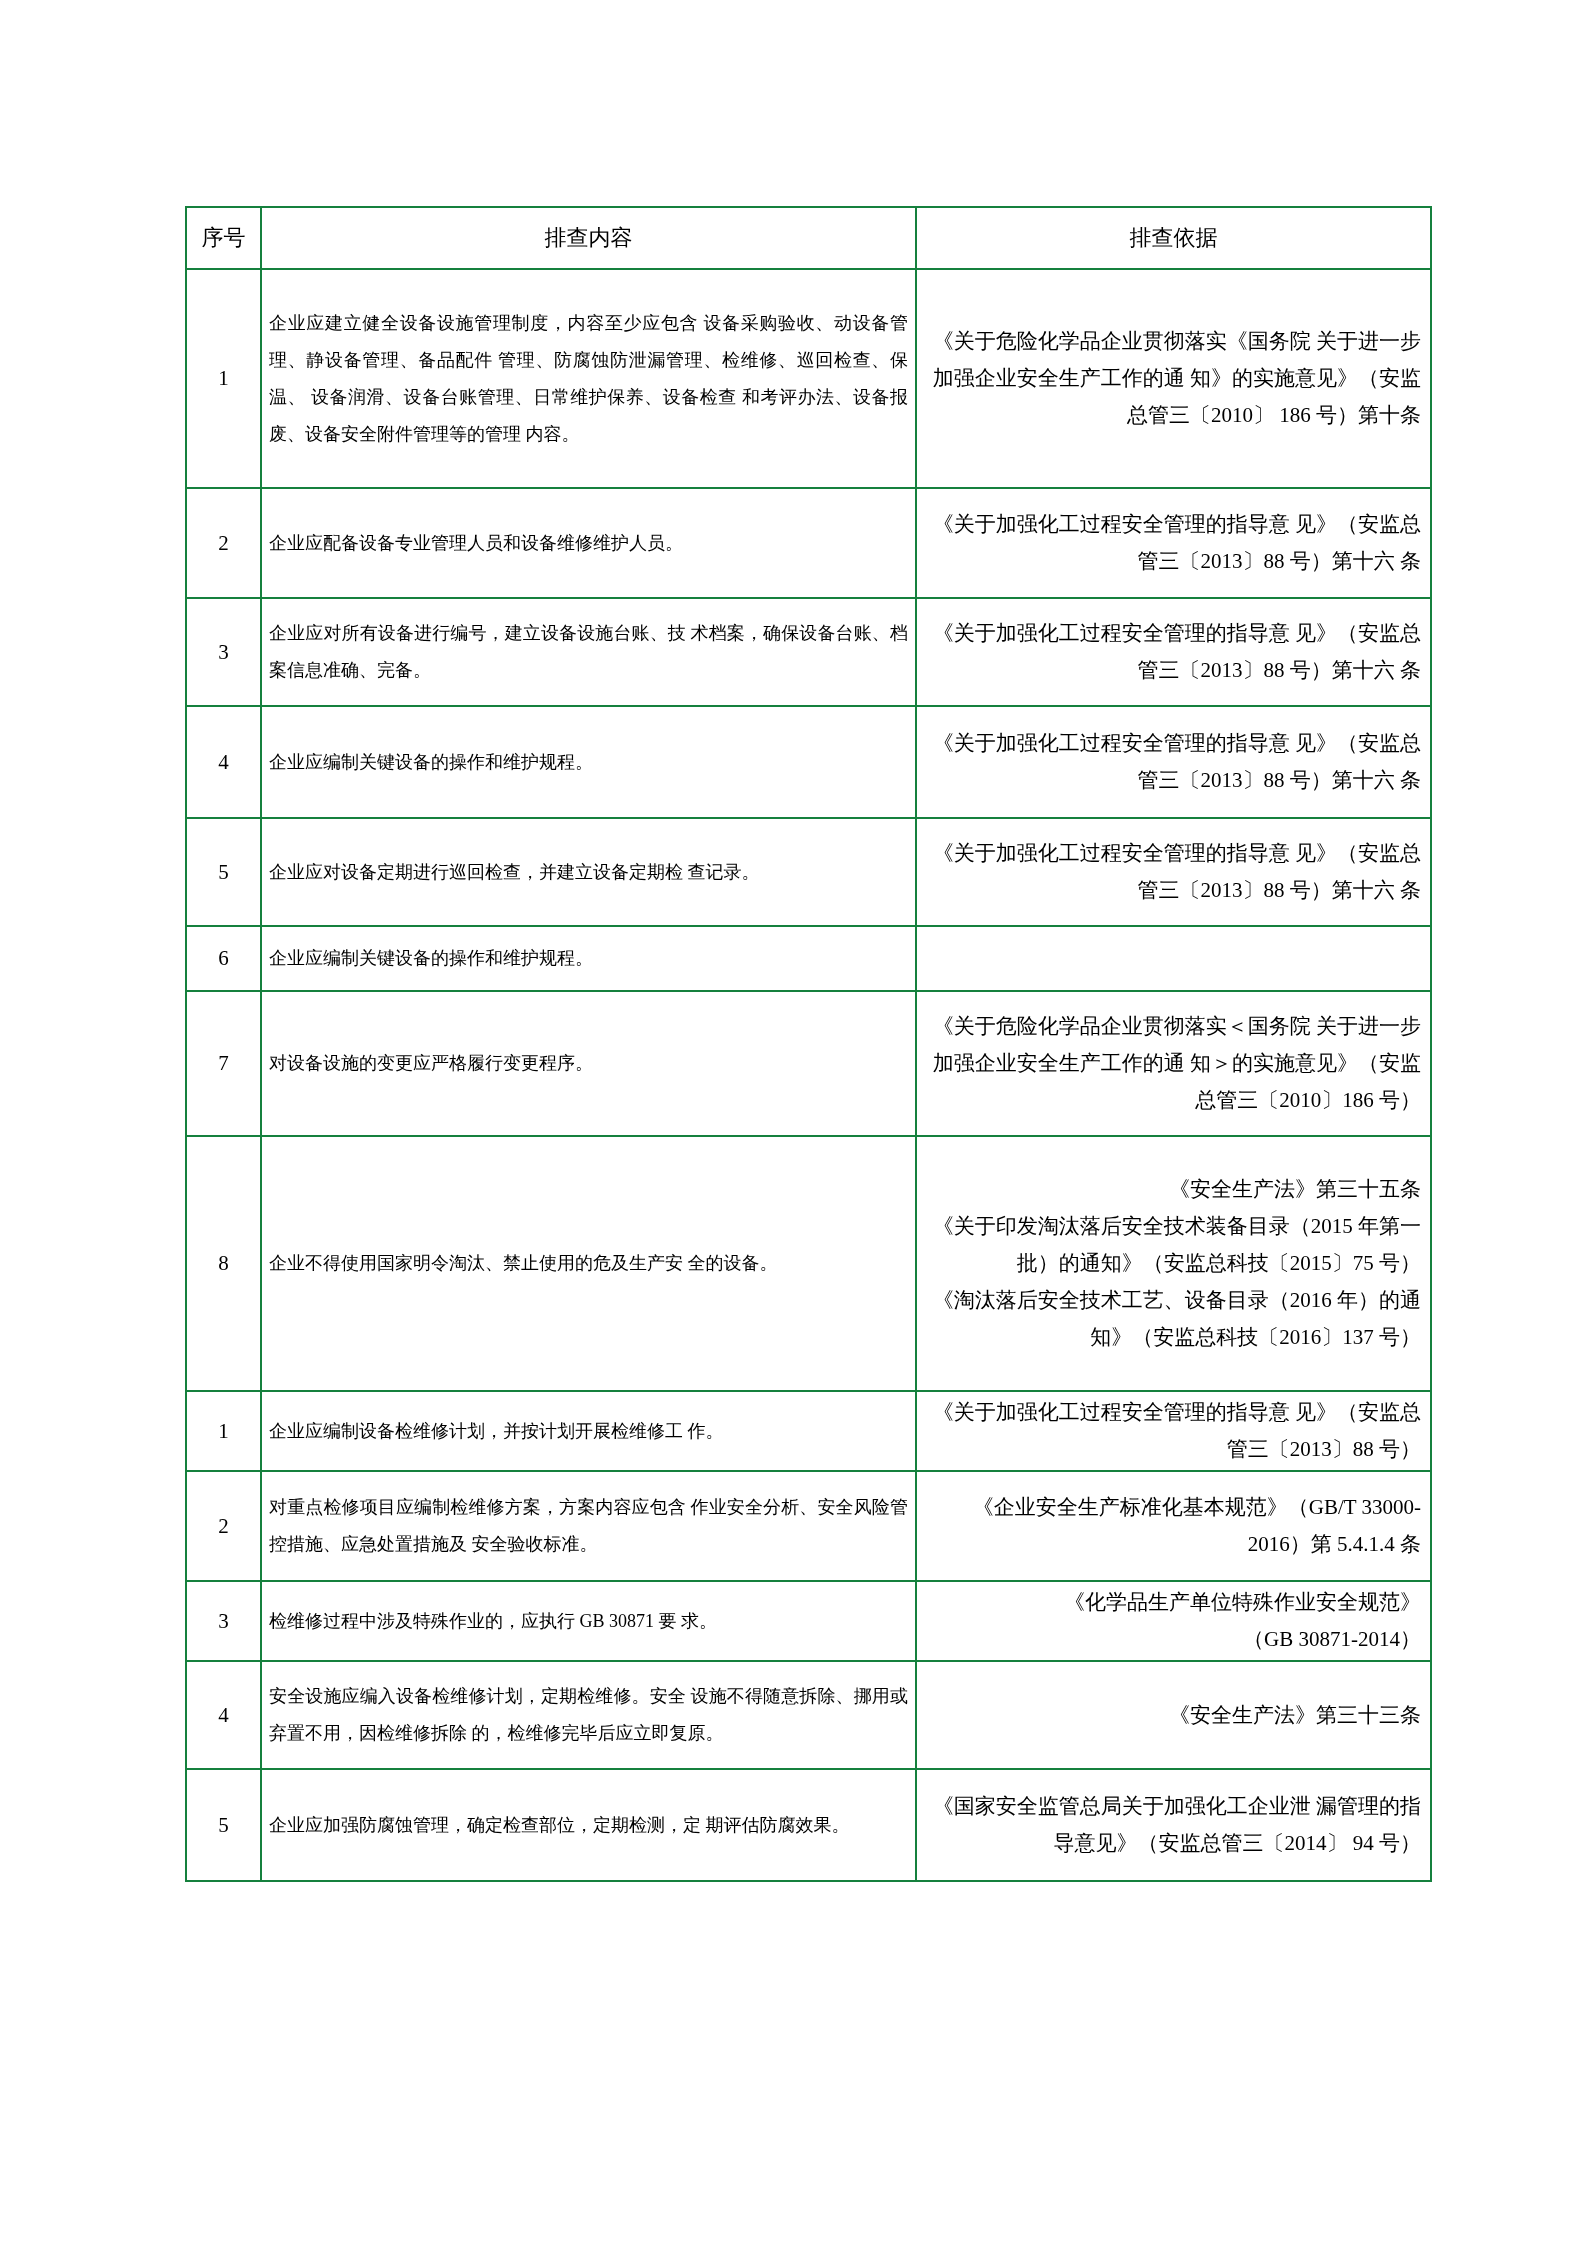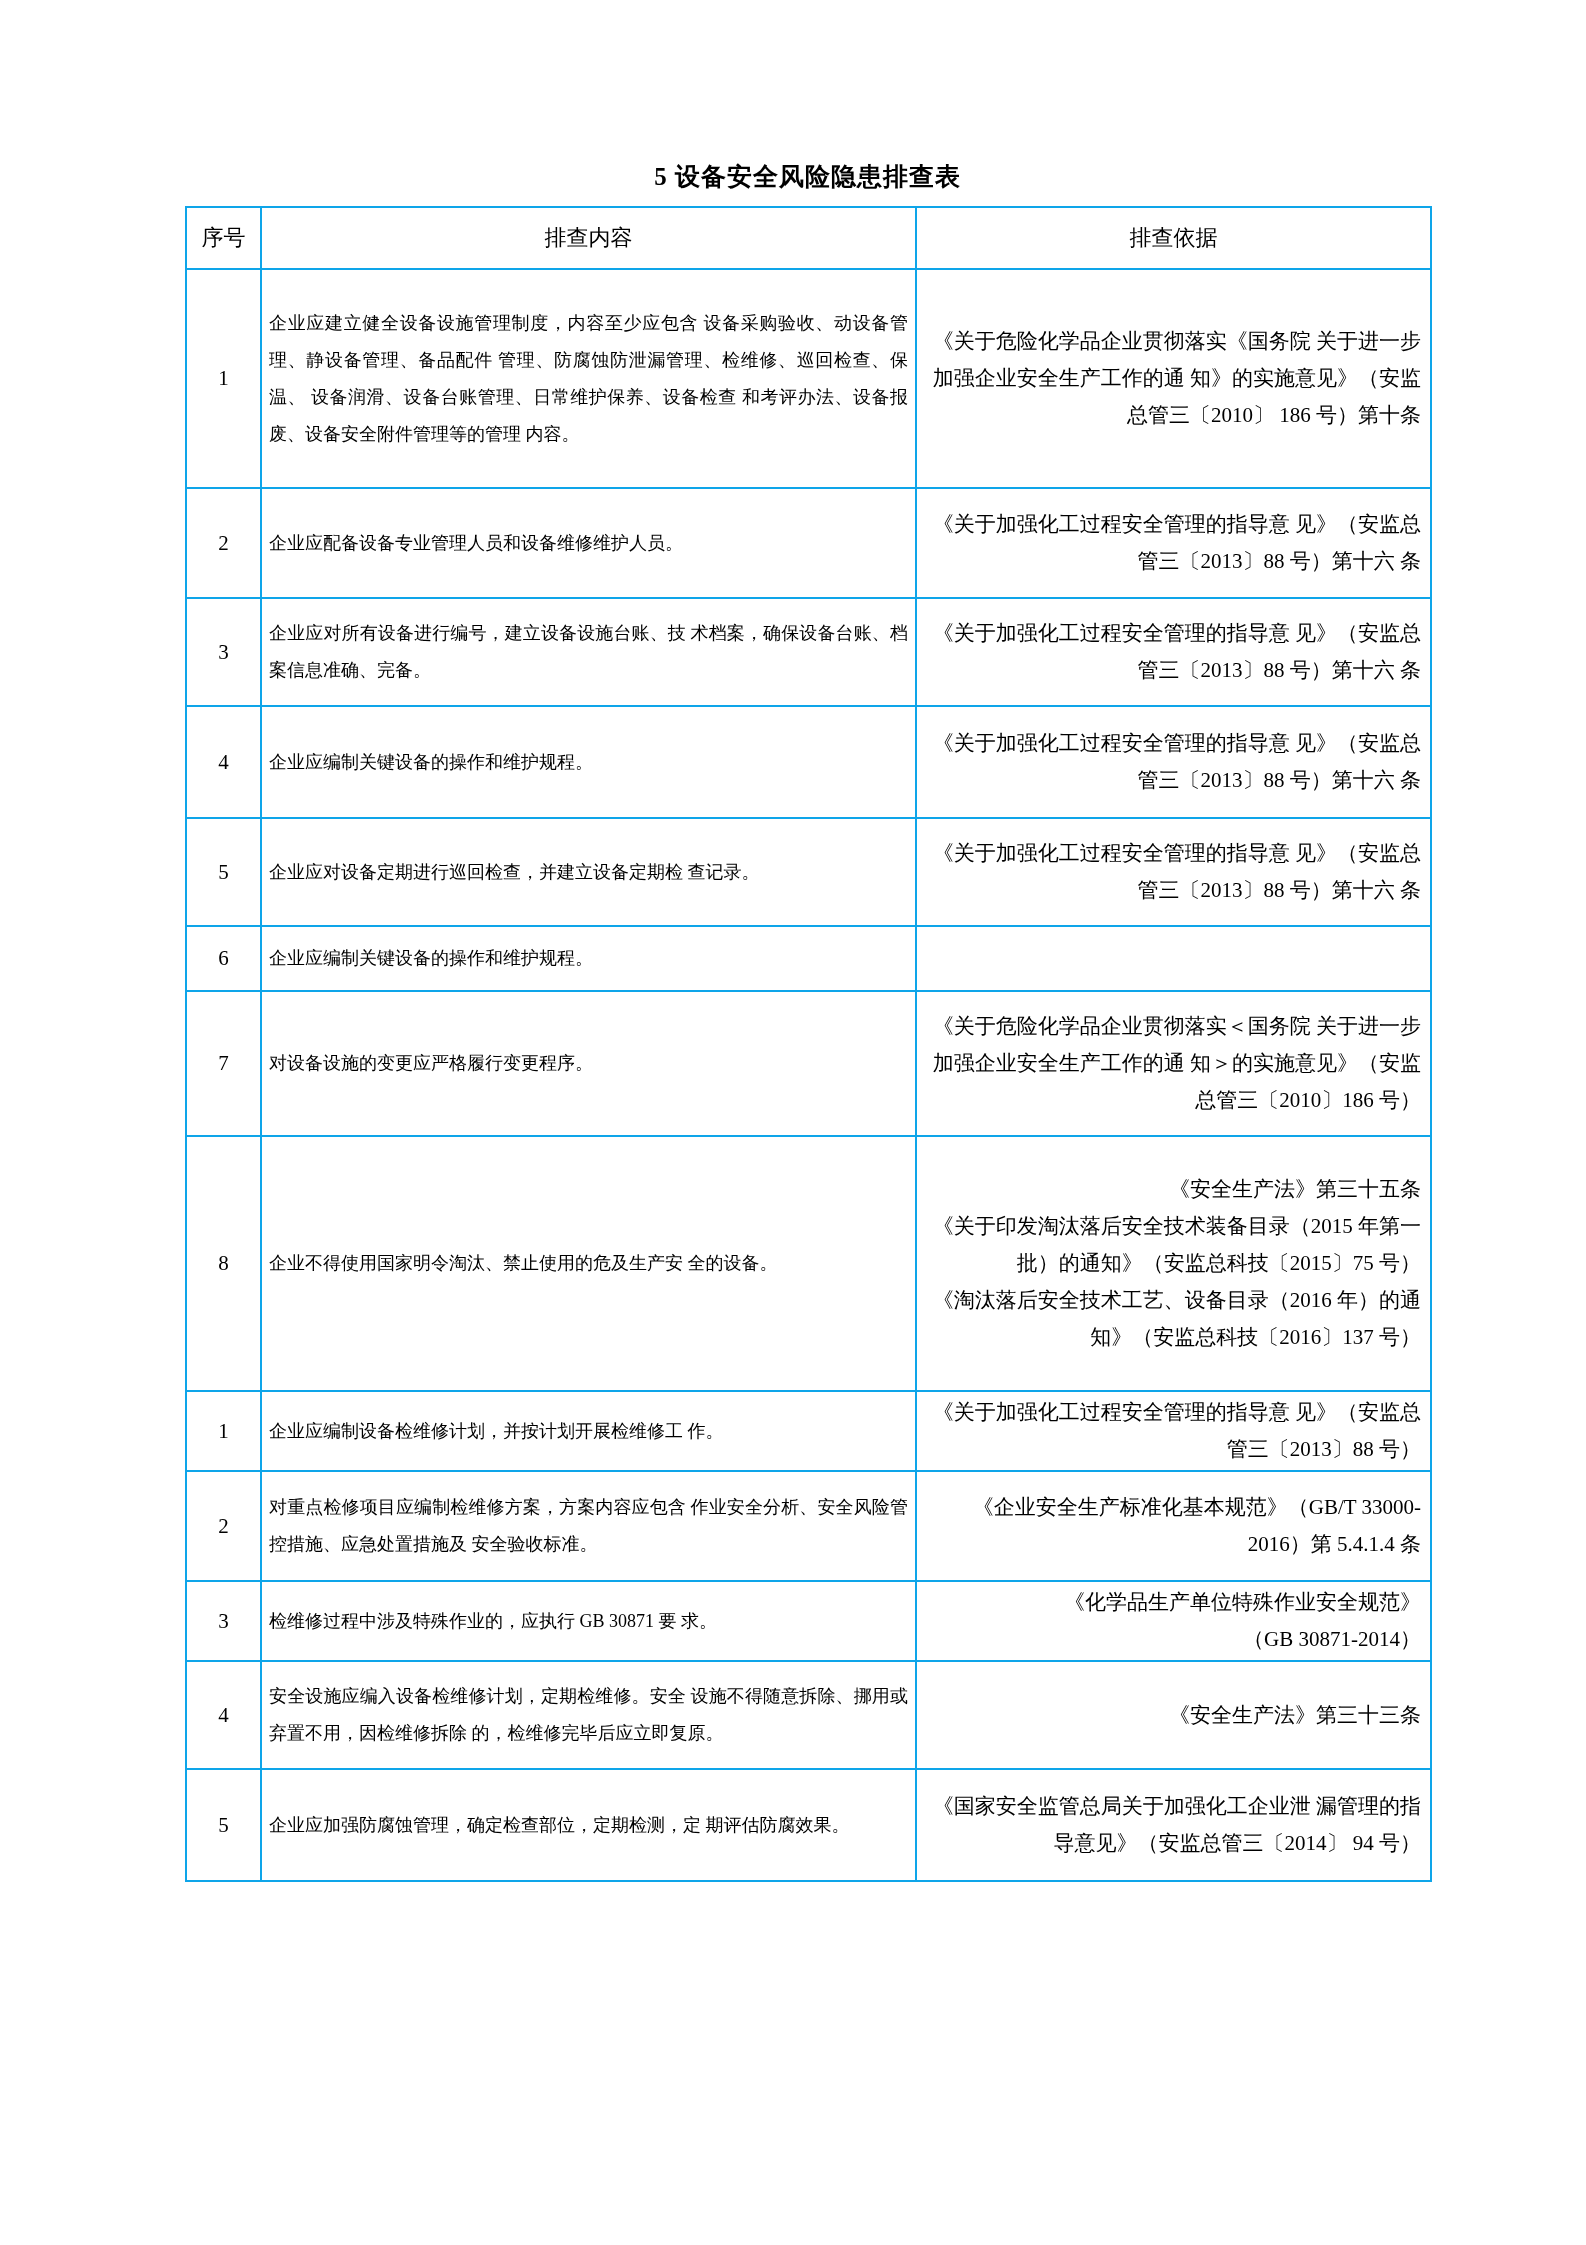--- a/index.html
+++ b/index.html
@@ -29,21 +29,21 @@
   table.inspection-table {
     position: absolute;
     top: 206px;
     left: 185px;
     width: 1245px;
     border-collapse: collapse;
     table-layout: fixed;
   }
   .inspection-table th,
   .inspection-table td {
-    border: 2px solid #0ea5e9;
+    border: 2px solid #15803d;
     font-weight: normal;
     vertical-align: middle;
     overflow: hidden;
   }
   .inspection-table thead th {
     height: 58px;
     text-align: center;
     font-size: 22px;
   }
   td.section-cell {
@@ -69,21 +69,20 @@
     text-align: right;
     padding: 2px 9px;
     white-space: pre-line;
   }
 </style>
 </head>
 <body>
 
 <div class="page">
 
-  <div class="doc-title">5 设备安全风险隐患排查表</div>
 
   <table class="inspection-table">
     <colgroup>
       <col style="width:75px">
       <col style="width:655px">
       <col style="width:515px">
     </colgroup>
     <thead>
       <tr>
         <th>序号</th>

